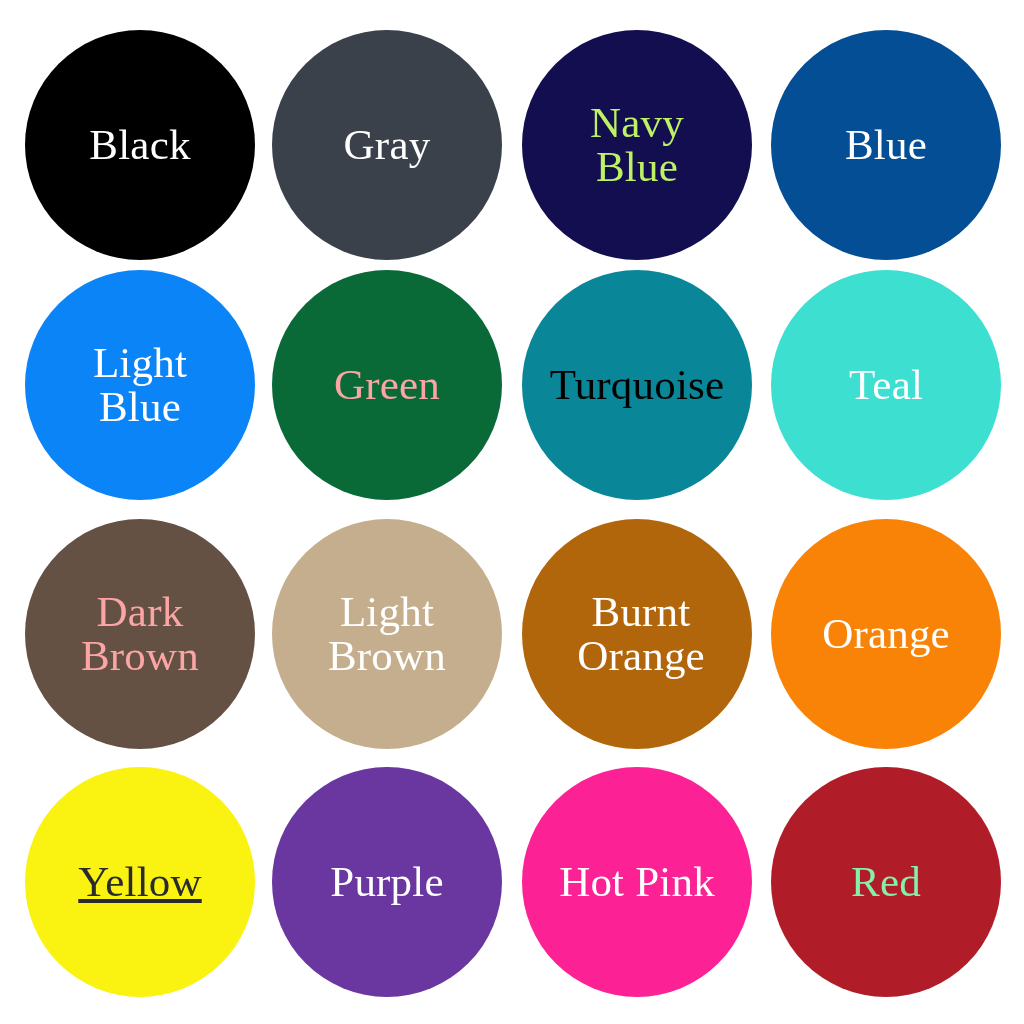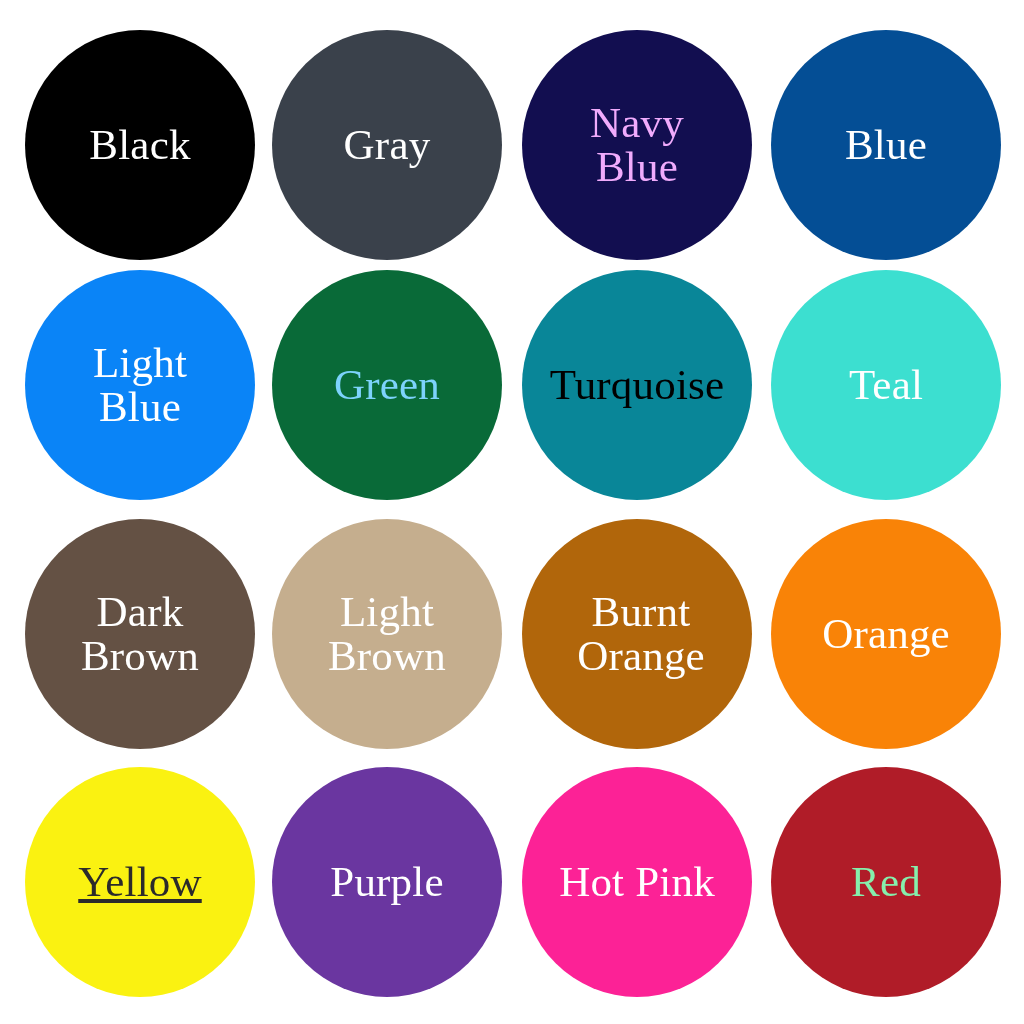--- a/index.html
+++ b/index.html
@@ -61,41 +61,41 @@
 <body>
 
 <div id="palette-grid" style="background: rgb(255, 255, 255);">
     <div class="swatch c0 r0" style="background: rgb(0, 0, 0);">
       <span class="swatch-label" style="color: rgb(255, 255, 255);">Black</span>
     </div>
     <div class="swatch c1 r0" style="background: rgb(58, 65, 75);">
       <span class="swatch-label" style="color: rgb(255, 255, 255);">Gray</span>
     </div>
     <div class="swatch c2 r0" style="background: rgb(18, 14, 80);">
-      <span class="swatch-label" style="color: #f0abfc;">Navy
+      <span class="swatch-label" style="color: #bef264;">Navy
 Blue</span>
     </div>
     <div class="swatch c3 r0" style="background: rgb(4, 78, 149);">
       <span class="swatch-label" style="color: rgb(255, 255, 255);">Blue</span>
     </div>
     <div class="swatch c0 r1" style="background: rgb(10, 132, 247);">
       <span class="swatch-label" style="color: rgb(255, 255, 255);">Light
 Blue</span>
     </div>
     <div class="swatch c1 r1" style="background: rgb(9, 106, 56);">
-      <span class="swatch-label" style="color: #7dd3fc; font-family: Liberation Serif, serif;">Green</span>
+      <span class="swatch-label" style="color: #fca5a5; font-family: Liberation Serif, serif;">Green</span>
     </div>
     <div class="swatch c2 r1" style="background: rgb(9, 134, 152);">
       <span class="swatch-label" style="color: #000000;">Turquoise</span>
     </div>
     <div class="swatch c3 r1" style="background: rgb(60, 223, 208);">
       <span class="swatch-label" style="color: rgb(255, 255, 255);">Teal</span>
     </div>
     <div class="swatch c0 r2" style="background: rgb(100, 81, 68);">
-      <span class="swatch-label" style="color: #ffffff;">Dark
+      <span class="swatch-label" style="color: #fca5a5;">Dark
 Brown</span>
     </div>
     <div class="swatch c1 r2" style="background: rgb(197, 174, 142);">
       <span class="swatch-label" style="color: rgb(255, 255, 255);">Light
 Brown</span>
     </div>
     <div class="swatch c2 r2" style="background: rgb(177, 102, 11);">
       <span class="swatch-label" style="color: rgb(255, 255, 255); margin-left: 8px;">Burnt
 Orange</span>
     </div>

